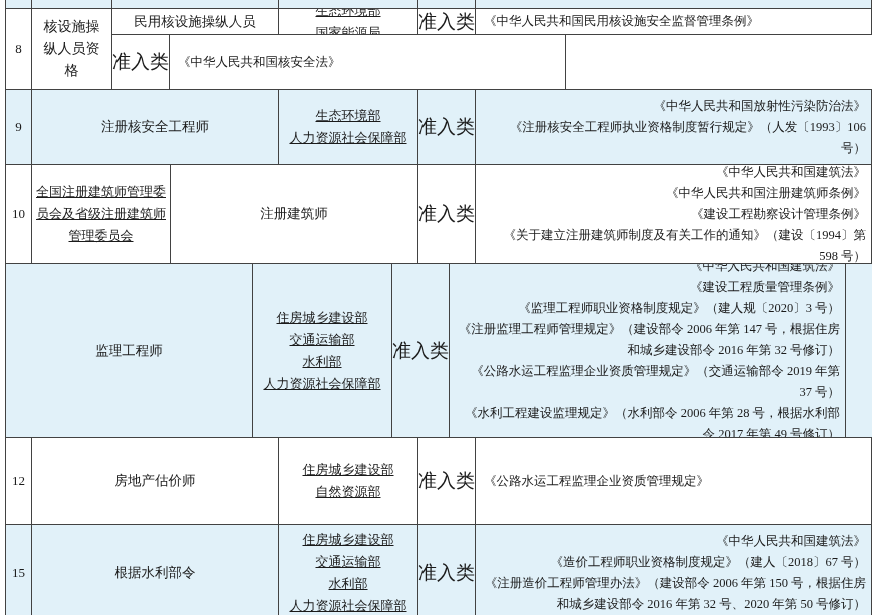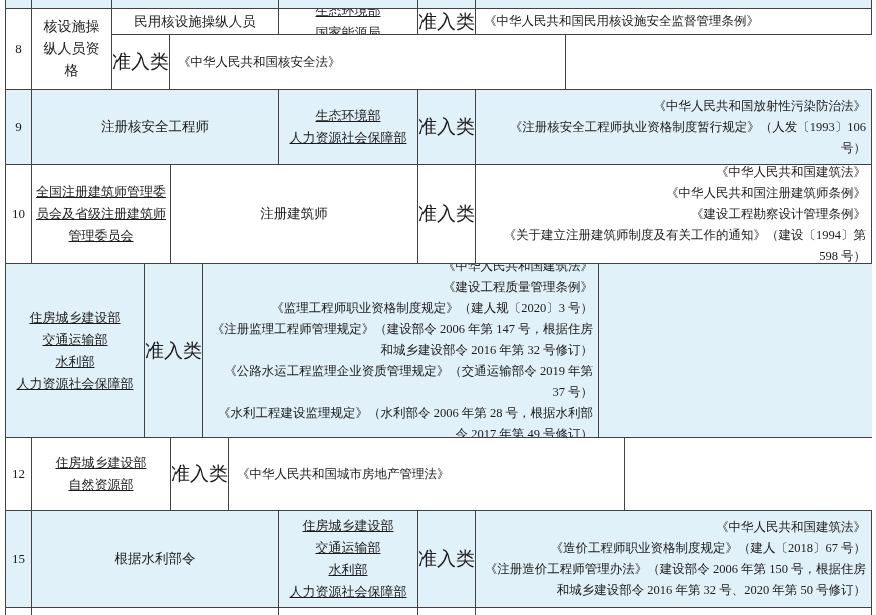--- a/index.html
+++ b/index.html
@@ -96,39 +96,41 @@
       <div class="cell c-dept">全国注册建筑师管理委员会及省级注册建筑师管理委员会</div>
       <div class="cell c-name">注册建筑师</div>
       <div class="cell c-cat">准入类</div>
       <div class="cell c-basis pre">《中华人民共和国建筑法》
 《中华人民共和国注册建筑师条例》
 《建设工程勘察设计管理条例》
 《关于建立注册建筑师制度及有关工作的通知》（建设〔1994〕第 598 号）</div>
     </div>
 
     <div class="trow alt" style="height:174px">
+      <div class="cell c-name">监理工程师</div>
       <div class="cell c-dept pre">住房城乡建设部
 交通运输部
 水利部
 人力资源社会保障部</div>
       <div class="cell c-cat">准入类</div>
       <div class="cell c-basis pre">《中华人民共和国建筑法》
 《建设工程质量管理条例》
 《监理工程师职业资格制度规定》（建人规〔2020〕3 号）
 《注册监理工程师管理规定》（建设部令 2006 年第 147 号，根据住房和城乡建设部令 2016 年第 32 号修订）
 《公路水运工程监理企业资质管理规定》（交通运输部令 2019 年第 37 号）
 《水利工程建设监理规定》（水利部令 2006 年第 28 号，根据水利部令 2017 年第 49 号修订）</div>
     </div>
 
-    <div class="trow" style="height:73px">
+    <div class="trow" style="height:87px">
       <div class="cell c-num">12</div>
+      <div class="cell c-name">房地产估价师</div>
       <div class="cell c-dept pre">住房城乡建设部
 自然资源部</div>
       <div class="cell c-cat">准入类</div>
-      <div class="cell c-basis pre">《中华人民共和国城市房地产管理法》</div>
+      <div class="cell c-basis pre">《公路水运工程监理企业资质管理规定》</div>
     </div>
 
     <div class="trow alt" style="height:97px">
       <div class="cell c-num">15</div>
       <div class="cell c-name">根据水利部令</div>
       <div class="cell c-dept pre">住房城乡建设部
 交通运输部
 水利部
 人力资源社会保障部</div>
       <div class="cell c-cat">准入类</div>

